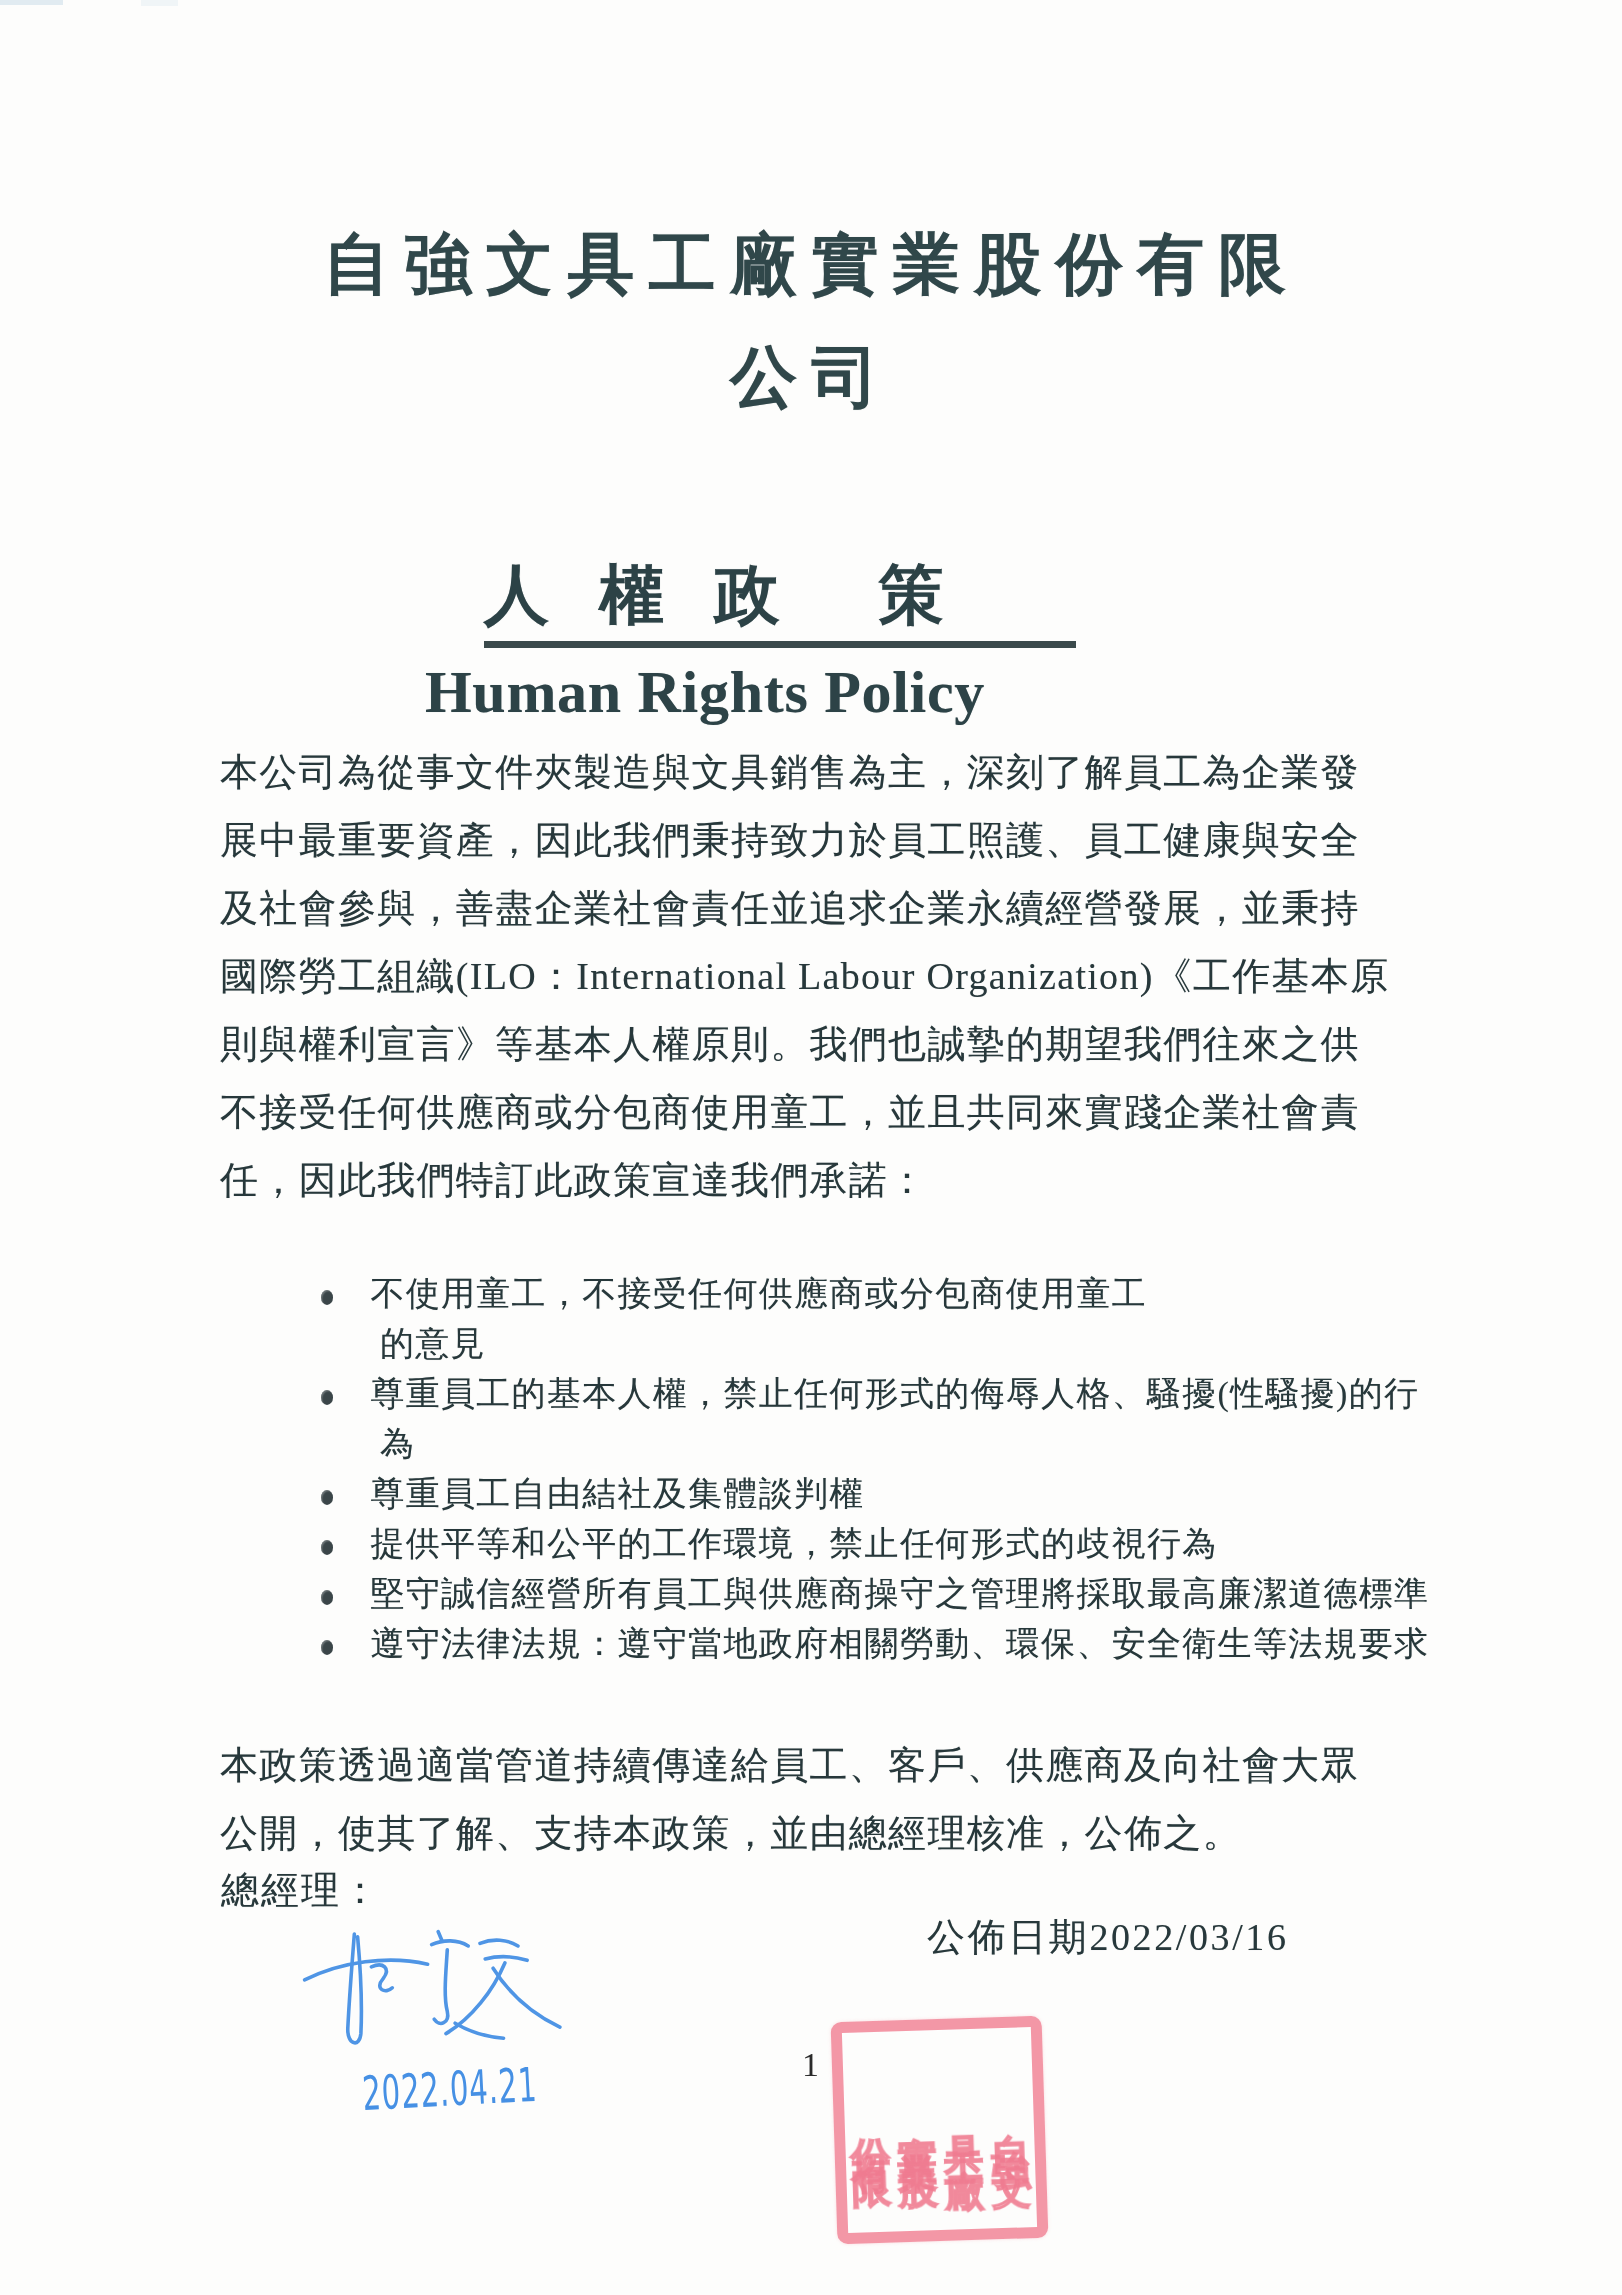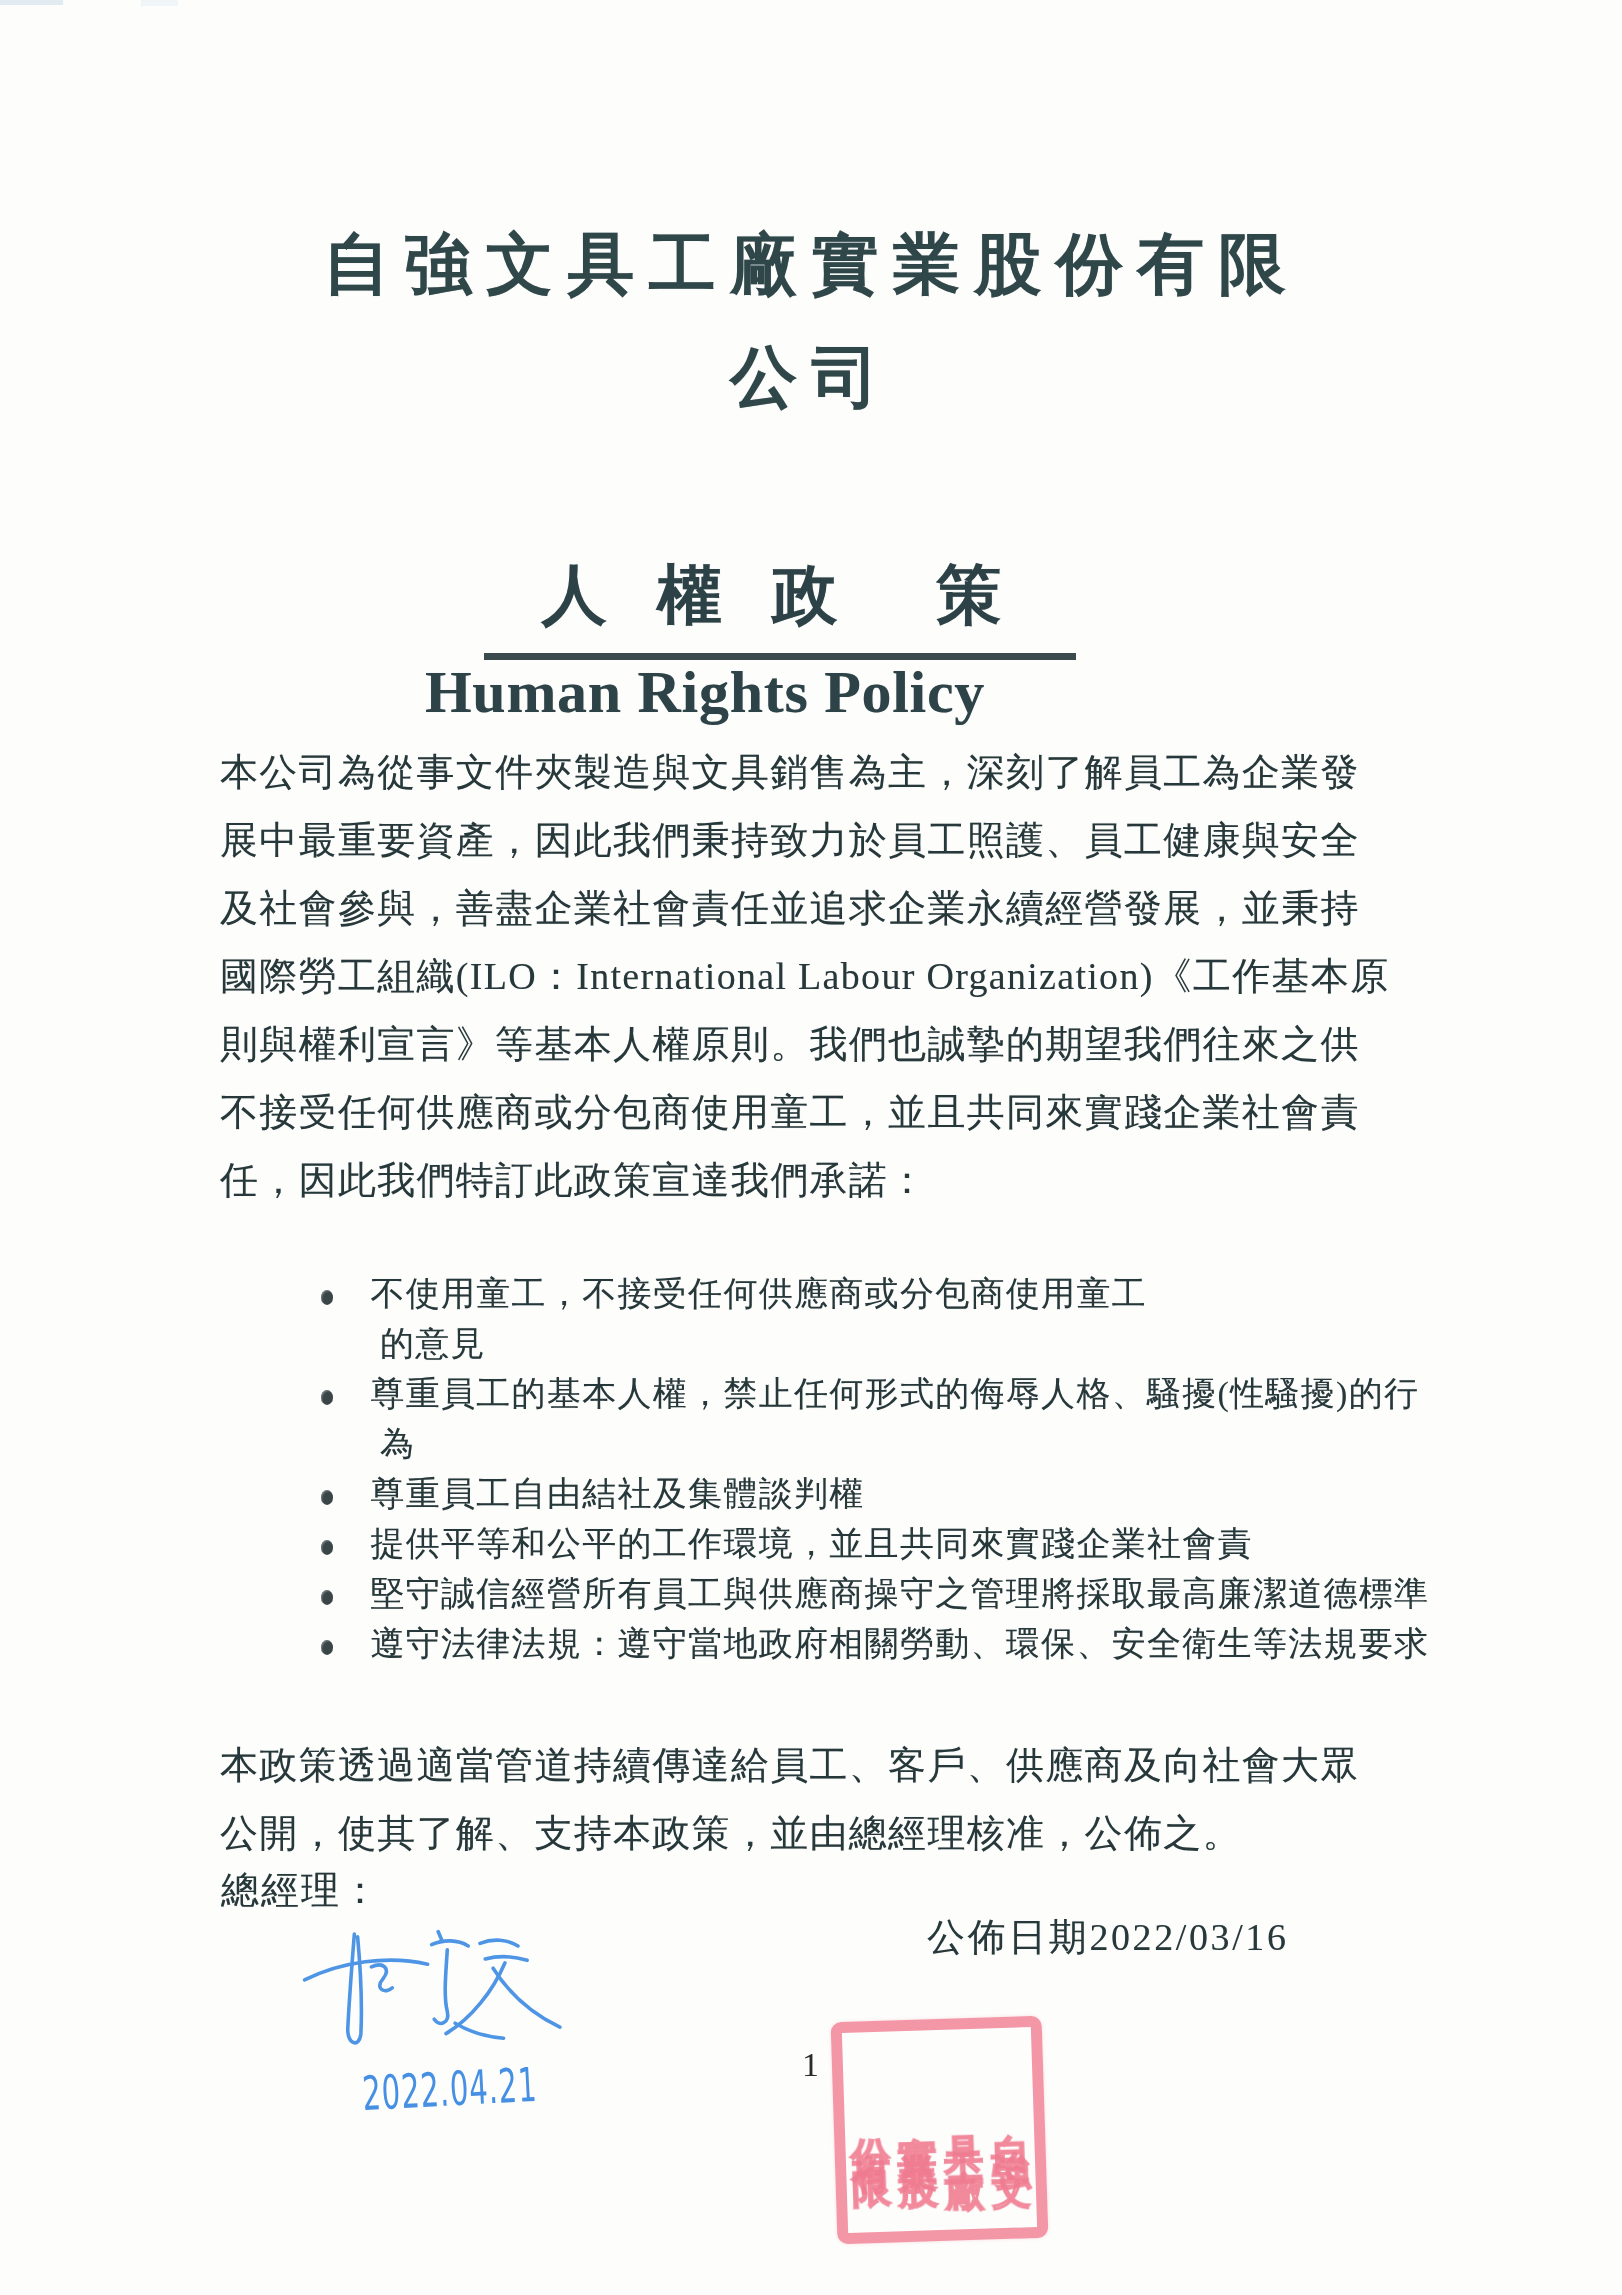--- a/index.html
+++ b/index.html
@@ -23,21 +23,21 @@
     position:absolute;top:208px;left:0;width:1623px;
     text-align:center;font-size:67px;line-height:113px;
     letter-spacing:14.4px;font-weight:600;color:#30474a;
     text-shadow:0 0 0.7px rgba(44,66,68,0.45);
   }
 
   
   .zh-heading-wrap{
     position:absolute;left:484px;top:560px;width:592px;
     border-bottom:7.2px solid #3b4a4c;
-    padding-bottom:22px;text-align:center;
+    padding-bottom:10px;text-align:left;
   }
   .zh-heading{
     font-size:65px;line-height:71px;letter-spacing:17px;
     font-weight:600;color:#2c4246;white-space:nowrap;
     text-shadow:0 0 0.7px rgba(40,60,64,0.45);
   }
 
   .en-heading{
     position:absolute;top:658px;left:0;width:1410px;text-align:center;
     font-size:60px;font-weight:bold;color:#2d4347;letter-spacing:0.7px;
@@ -130,21 +130,21 @@
     <div>不接受任何供應商或分包商使用童工，並且共同來實踐企業社會責</div>
     <div>任，因此我們特訂此政策宣達我們承諾：</div>
   </div>
 
   <div class="bullets ink">
     <div class="b-row"><span class="b-dot"></span><span>不使用童工，不接受任何供應商或分包商使用童工</span></div>
     <div class="b-cont">的意見</div>
     <div class="b-row"><span class="b-dot"></span><span>尊重員工的基本人權，禁止任何形式的侮辱人格、騷擾(性騷擾)的行</span></div>
     <div class="b-cont">為</div>
     <div class="b-row"><span class="b-dot"></span><span>尊重員工自由結社及集體談判權</span></div>
-    <div class="b-row"><span class="b-dot"></span><span>提供平等和公平的工作環境，並且共同來實踐企業社會責</span></div>
+    <div class="b-row"><span class="b-dot"></span><span>提供平等和公平的工作環境，禁止任何形式的歧視行為</span></div>
     <div class="b-row"><span class="b-dot"></span><span>堅守誠信經營所有員工與供應商操守之管理將採取最高廉潔道德標準</span></div>
     <div class="b-row"><span class="b-dot"></span><span>遵守法律法規：遵守當地政府相關勞動、環保、安全衛生等法規要求</span></div>
   </div>
 
   <div class="closing ink">
     <div>本政策透過適當管道持續傳達給員工、客戶、供應商及向社會大眾</div>
     <div>公開，使其了解、支持本政策，並由總經理核准，公佈之。</div>
   </div>
 
   <div class="gm-line ink">總經理：</div>

